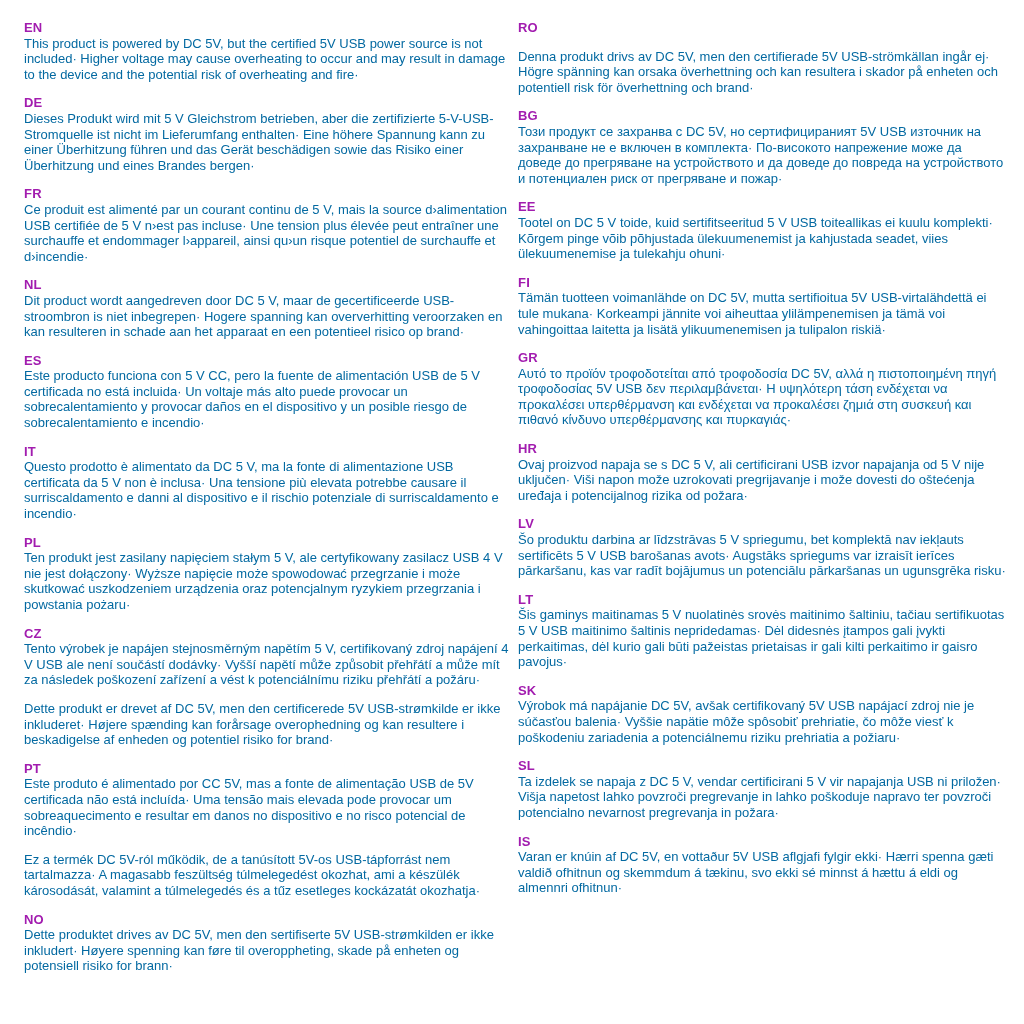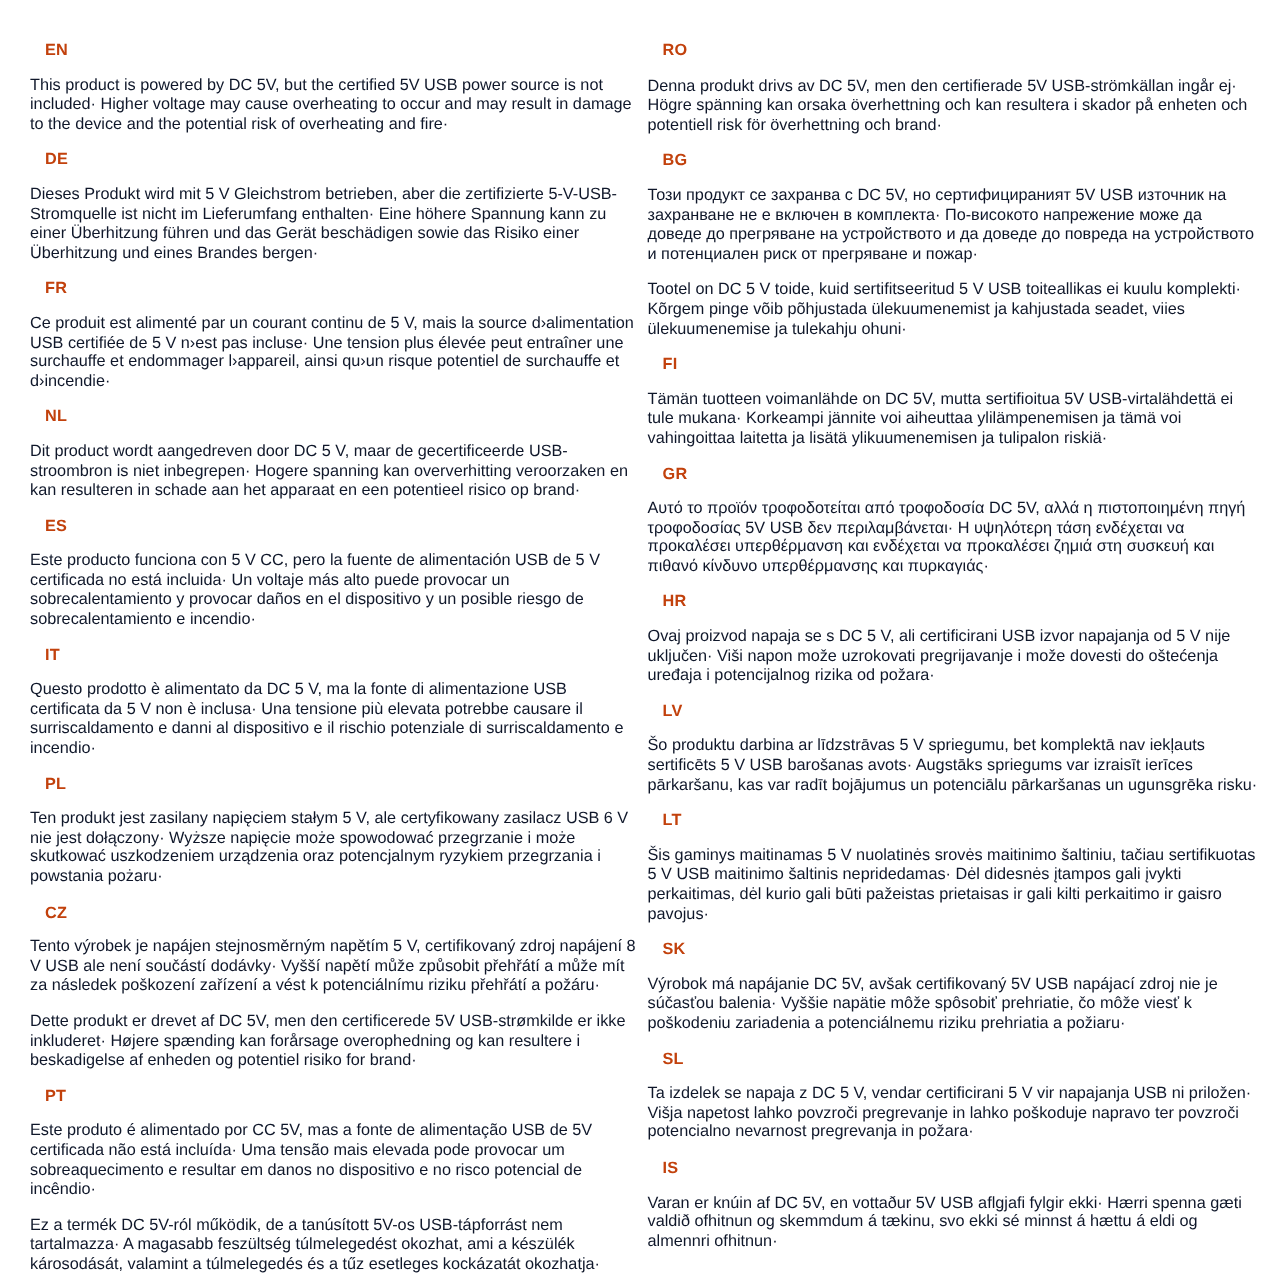--- a/index.html
+++ b/index.html
@@ -24,35 +24,35 @@
     background: #ffffff;
   }
   .col {
     width: 488px;
     flex: 0 0 488px;
   }
   section.block {
     margin: 0 0 13px 0;
   }
   h2.code {
-    margin: 12px;
+    margin: 0;
     padding: 0;
     font-size: 13px;
     line-height: 15.6px;
     font-weight: 700;
-    color: #c2410c;
+    color: #a21caf;
     letter-spacing: 0.2px;
   }
   p.body {
     margin: 0;
     padding: 0;
     font-size: 13px;
     line-height: 15.6px;
     font-weight: 400;
-    color: #0f172a;
+    color: #0369a1;
   }
 </style>
 </head>
 <body>
 
 <div class="page">
   <div class="col" id="col-left">
   <section class="block">
     <h2 class="code">EN</h2>
     <p class="body">This product is powered by DC 5V, but the certified 5V USB power source is not included· Higher voltage may cause overheating to occur and may result in damage to the device and the potential risk of overheating and fire·</p>
@@ -78,26 +78,26 @@
     <p class="body">Este producto funciona con 5 V CC, pero la fuente de alimentación USB de 5 V certificada no está incluida· Un voltaje más alto puede provocar un sobrecalentamiento y provocar daños en el dispositivo y un posible riesgo de sobrecalentamiento e incendio·</p>
   </section>
 
   <section class="block">
     <h2 class="code">IT</h2>
     <p class="body">Questo prodotto è alimentato da DC 5 V, ma la fonte di alimentazione USB certificata da 5 V non è inclusa· Una tensione più elevata potrebbe causare il surriscaldamento e danni al dispositivo e il rischio potenziale di surriscaldamento e incendio·</p>
   </section>
 
   <section class="block">
     <h2 class="code">PL</h2>
-    <p class="body">Ten produkt jest zasilany napięciem stałym 5 V, ale certyfikowany zasilacz USB 6 V nie jest dołączony· Wyższe napięcie może spowodować przegrzanie i może skutkować uszkodzeniem urządzenia oraz potencjalnym ryzykiem przegrzania i powstania pożaru·</p>
+    <p class="body">Ten produkt jest zasilany napięciem stałym 5 V, ale certyfikowany zasilacz USB 4 V nie jest dołączony· Wyższe napięcie może spowodować przegrzanie i może skutkować uszkodzeniem urządzenia oraz potencjalnym ryzykiem przegrzania i powstania pożaru·</p>
   </section>
 
   <section class="block">
     <h2 class="code">CZ</h2>
-    <p class="body">Tento výrobek je napájen stejnosměrným napětím 5 V, certifikovaný zdroj napájení 8 V USB ale není součástí dodávky· Vyšší napětí může způsobit přehřátí a může mít za následek poškození zařízení a vést k potenciálnímu riziku přehřátí a požáru·</p>
+    <p class="body">Tento výrobek je napájen stejnosměrným napětím 5 V, certifikovaný zdroj napájení 4 V USB ale není součástí dodávky· Vyšší napětí může způsobit přehřátí a může mít za následek poškození zařízení a vést k potenciálnímu riziku přehřátí a požáru·</p>
   </section>
 
   <section class="block">
     <p class="body">Dette produkt er drevet af DC 5V, men den certificerede 5V USB-strømkilde er ikke inkluderet· Højere spænding kan forårsage overophedning og kan resultere i beskadigelse af enheden og potentiel risiko for brand·</p>
   </section>
 
   <section class="block">
     <h2 class="code">PT</h2>
     <p class="body">Este produto é alimentado por CC 5V, mas a fonte de alimentação USB de 5V certificada não está incluída· Uma tensão mais elevada pode provocar um sobreaquecimento e resultar em danos no dispositivo e no risco potencial de incêndio·</p>
   </section>
@@ -119,20 +119,21 @@
   <section class="block">
     <p class="body">Denna produkt drivs av DC 5V, men den certifierade 5V USB-strömkällan ingår ej· Högre spänning kan orsaka överhettning och kan resultera i skador på enheten och potentiell risk för överhettning och brand·</p>
   </section>
 
   <section class="block">
     <h2 class="code">BG</h2>
     <p class="body">Този продукт се захранва с DC 5V, но сертифицираният 5V USB източник на захранване не е включен в комплекта· По-високото напрежение може да доведе до прегряване на устройството и да доведе до повреда на устройството и потенциален риск от прегряване и пожар·</p>
   </section>
 
   <section class="block">
+    <h2 class="code">EE</h2>
     <p class="body">Tootel on DC 5 V toide, kuid sertifitseeritud 5 V USB toiteallikas ei kuulu komplekti· Kõrgem pinge võib põhjustada ülekuumenemist ja kahjustada seadet, viies ülekuumenemise ja tulekahju ohuni·</p>
   </section>
 
   <section class="block">
     <h2 class="code">FI</h2>
     <p class="body">Tämän tuotteen voimanlähde on DC 5V, mutta sertifioitua 5V USB-virtalähdettä ei tule mukana· Korkeampi jännite voi aiheuttaa ylilämpenemisen ja tämä voi vahingoittaa laitetta ja lisätä ylikuumenemisen ja tulipalon riskiä·</p>
   </section>
 
   <section class="block">
     <h2 class="code">GR</h2>

